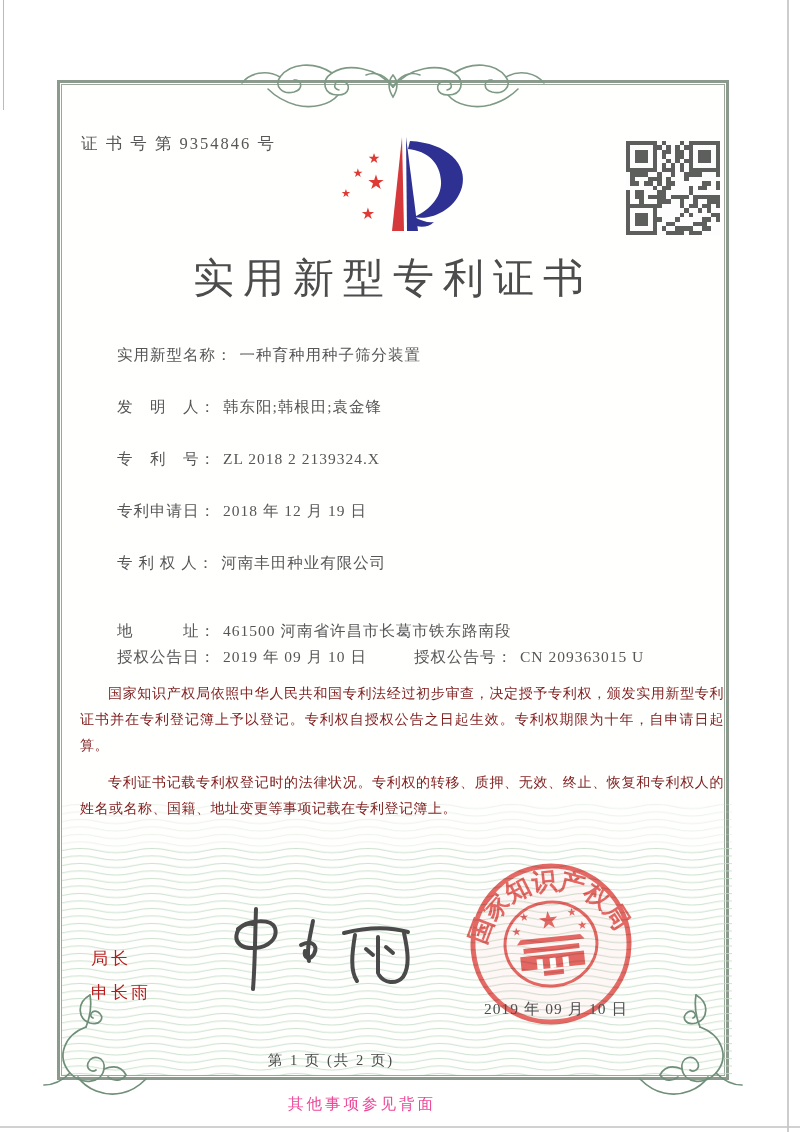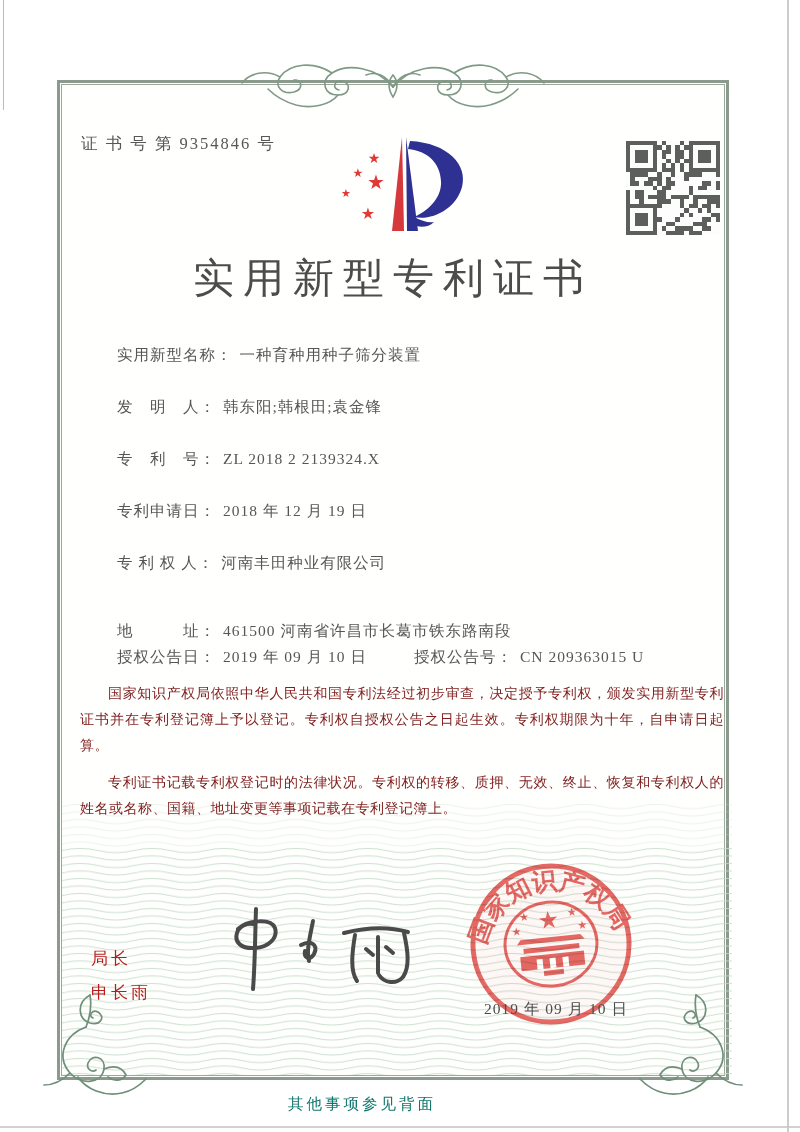--- a/index.html
+++ b/index.html
@@ -55,21 +55,21 @@
   .signer{position:absolute;left:31px;top:851px;font-size:17px;color:#b91c1c;line-height:34px;letter-spacing:3px;margin-top:8px;}
   .signature{position:absolute;left:158px;top:820px;}
   .seal{position:absolute;left:405px;top:775px;mix-blend-mode:multiply;transform:rotate(-6deg);}
   .seal-date{position:absolute;left:424px;top:916px;font-size:15.5px;color:#4d4d4d;letter-spacing:1px;}
   .page-no{
     position:absolute;left:0;right:124px;top:968px;text-align:center;
     font-size:14.5px;color:#4c4c4c;letter-spacing:2px;
   }
   .footer-note{
     position:absolute;left:0;right:76px;top:1094px;text-align:center;
-    font-size:15.5px;color:#0f766e;letter-spacing:3px;
+    font-size:15.5px;color:#ec4899;letter-spacing:3px;
   }
   
   .edge-r{position:absolute;left:787px;top:0;width:2px;height:1132px;background:#b9bdb9;opacity:.75;}
   .edge-b{position:absolute;left:0;top:1126px;width:800px;height:2px;background:#c4c6c4;opacity:.8;}
   .edge-l{position:absolute;left:3px;top:0;width:1px;height:110px;background:#9aa0a0;opacity:.7;}
 </style>
 </head>
 <body>
 
 <div class="panel">
@@ -661,19 +661,20 @@
         <rect x="54" y="96" width="64" height="14"></rect>
         <rect x="70" y="100" width="6" height="10" fill="#ffffff"></rect>
         <rect x="83" y="100" width="6" height="10" fill="#ffffff"></rect>
         <rect x="96" y="100" width="6" height="10" fill="#ffffff"></rect>
         <rect x="76" y="112" width="20" height="5"></rect>
       </g>
     </g>
   </svg>
   <div class="seal-date">2019 年 09 月 10 日</div>
 
+  <div class="page-no">第 1 页 (共 2 页)</div>
 </div>
 
 <div class="footer-note">其他事项参见背面</div>
 
 <div class="edge-r"></div>
 <div class="edge-b"></div>
 <div class="edge-l"></div>
 
 </body></html>

